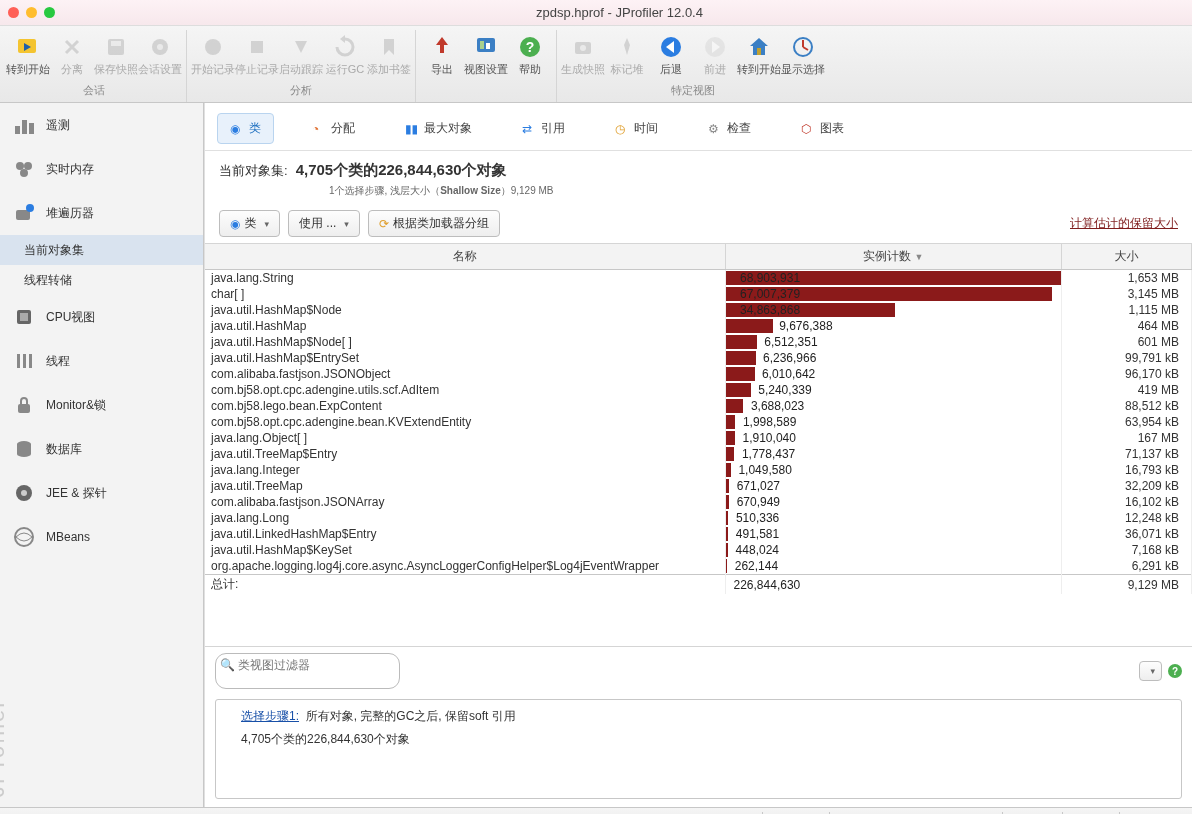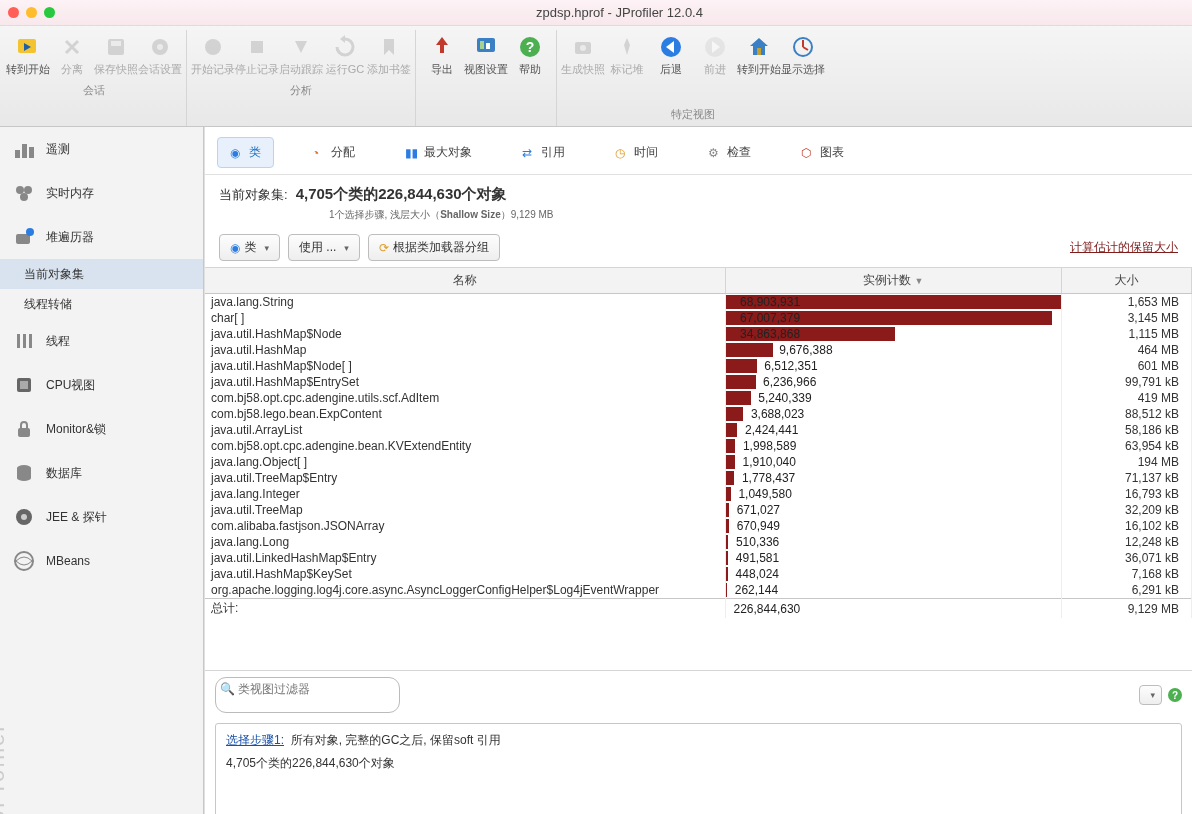--- a/index.html
+++ b/index.html
@@ -5,21 +5,21 @@
 * { box-sizing: border-box; margin: 0; padding: 0; }
 body { font-family: -apple-system, "Helvetica Neue", Arial, sans-serif; font-size: 12px; background: #ececec; color: #333; width: 1192px; height: 814px; overflow: hidden; }
 .titlebar { background: linear-gradient(#fdf2f5,#f7e8ec); height: 26px; display: flex; align-items: center; padding: 0 8px; border-bottom: 1px solid #ddd; }
 .traffic { display: flex; gap: 7px; }
 .dot { width: 11px; height: 11px; border-radius: 50%; }
 .dot.r{background:#ff5f57}.dot.y{background:#ffbd2e}.dot.g{background:#28c940}
 .titlebar .title { flex:1; text-align:center; font-size:13px; color:#444; }
 .toolbar { background: linear-gradient(#f5f5f5,#e8e8e8); border-bottom:1px solid #c7c7c7; padding: 4px 2px 0 2px; }
 .tb-row { display:flex; }
 .tb-group { display:flex; flex-direction:column; align-items:center; padding: 0 4px; border-right:1px solid #d5d5d5;}
-.tb-group:last-child{border-right:none;gap:24px;}
+.tb-group:last-child{border-right:none;}
 .tb-items{display:flex;}
 .tb-item { display:flex; flex-direction:column; align-items:center; width:44px; padding:4px 0; cursor:pointer;}
 .tb-item .ico{width:26px;height:26px;display:flex;align-items:center;justify-content:center;}
 .tb-item .lbl{font-size:11px;color:#555;margin-top:2px;}
 .tb-item.dim .ico{opacity:.35}
 .tb-item.dim .lbl{color:#aaa}
 .tb-group .grp-label{font-size:11px;color:#888;padding:2px 0 4px 0;}
 .main { display:flex; height: 704px; }
 .sidebar { width:204px; background:#f3f3f3; border-right:1px solid #c7c7c7; position:relative;}
 .sb-item{display:flex;align-items:center;height:44px;padding:0 12px;cursor:pointer;gap:10px;}
@@ -46,21 +46,21 @@
 td.name{color:#333;}
 td.count{position:relative;padding-left:4px;}
 .bar{position:absolute;left:0;top:1px;bottom:1px;background:#8b1a1a;}
 .bartxt{position:relative;color:#222;padding-left:4px;}
 td.size{text-align:right;padding-right:12px;}
 tr.total td{border-top:1px solid #c7c7c7;font-weight:normal;}
 .filter-row{display:flex;align-items:center;padding:6px 10px;gap:6px;}
 .filter-row input{flex:1;border:1px solid #bbb;border-radius:11px;padding:4px 6px 16px 22px;font-size:12px;}
 .filter-wrap{flex:1;position:relative;}
 .filter-wrap .mag{position:absolute;left:5px;top:5px;color:#888;font-size:12px;}
-.step-box{margin:4px 10px 8px 10px;border:1px solid #c7c7c7;border-radius:3px;padding:8px 10px;font-size:12px;min-height:100px;}
+.step-box{margin:4px 10px 8px 10px;border:1px solid #c7c7c7;border-radius:3px;padding:8px 25px;font-size:12px;min-height:100px;}
 .step-box .step-link{color:#1850a8;text-decoration:underline;}
 .statusbar{height:24px;background:linear-gradient(#f5f5f5,#e8e8e8);border-top:1px solid #c7c7c7;display:flex;align-items:center;font-size:11px;color:#555;padding:0 10px;gap:14px;}
 .statusbar .sep{width:1px;height:16px;background:#c7c7c7;}
 .statusbar .push{margin-left:auto;}
 .dd::after{content:"▾";font-size:9px;margin-left:4px;color:#666;}
 .help-circle{width:14px;height:14px;border-radius:50%;background:#4caf50;color:#fff;display:inline-flex;align-items:center;justify-content:center;font-size:10px;font-weight:bold;}
 </style>
 </head>
 <body>
 
@@ -285,35 +285,35 @@
               <circle cx="17" cy="6" r="4" fill="#2b7de1"></circle>
             </svg>
           </span>
           <span>堆遍历器</span>
         </div>
         <div class="sb-sub active">当前对象集</div>
         <div class="sb-sub">线程转储</div>
         <div class="sb-item">
           <span class="sb-ico">
             <svg width="22" height="22">
+              <rect x="4" y="4" width="14" height="14" fill="#666" rx="2"></rect>
+              <rect x="7" y="7" width="8" height="8" fill="#aaa"></rect>
+            </svg>
+          </span>
+          <span>CPU视图</span>
+        </div>
+        <div class="sb-item">
+          <span class="sb-ico">
+            <svg width="22" height="22">
               <rect x="4" y="4" width="3" height="14" fill="#888"></rect>
               <rect x="10" y="4" width="3" height="14" fill="#888"></rect>
               <rect x="16" y="4" width="3" height="14" fill="#888"></rect>
             </svg>
           </span>
           <span>线程</span>
-        </div>
-        <div class="sb-item">
-          <span class="sb-ico">
-            <svg width="22" height="22">
-              <rect x="4" y="4" width="14" height="14" fill="#666" rx="2"></rect>
-              <rect x="7" y="7" width="8" height="8" fill="#aaa"></rect>
-            </svg>
-          </span>
-          <span>CPU视图</span>
         </div>
         <div class="sb-item">
           <span class="sb-ico">
             <svg width="22" height="22">
               <rect x="5" y="10" width="12" height="9" fill="#888" rx="2"></rect>
               <path d="M8 10 V7 a3 3 0 0 1 6 0 V10" fill="none" stroke="#888" stroke-width="2"></path>
             </svg>
           </span>
           <span>Monitor&amp;锁</span>
         </div>
@@ -446,43 +446,43 @@
               <td class="name">java.util.HashMap$Node[ ]</td>
               <td class="count"><div class="bar" style="width:9.45%"></div><span class="bartxt" style="margin-left:9.45%">6,512,351</span></td>
               <td class="size">601 MB</td>
             </tr>
             <tr>
               <td class="name">java.util.HashMap$EntrySet</td>
               <td class="count"><div class="bar" style="width:9.05%"></div><span class="bartxt" style="margin-left:9.05%">6,236,966</span></td>
               <td class="size">99,791 kB</td>
             </tr>
             <tr>
+              <td class="name">com.alibaba.fastjson.JSONObject</td>
+              <td class="count"><div class="bar" style="width:8.72%"></div><span class="bartxt" style="margin-left:8.72%">6,010,642</span></td>
+              <td class="size">96,170 kB</td>
+            </tr>
+            <tr>
               <td class="name">com.bj58.opt.cpc.adengine.utils.scf.AdItem</td>
               <td class="count"><div class="bar" style="width:7.61%"></div><span class="bartxt" style="margin-left:7.61%">5,240,339</span></td>
               <td class="size">419 MB</td>
             </tr>
             <tr>
               <td class="name">com.bj58.lego.bean.ExpContent</td>
               <td class="count"><div class="bar" style="width:5.35%"></div><span class="bartxt" style="margin-left:5.35%">3,688,023</span></td>
               <td class="size">88,512 kB</td>
             </tr>
             <tr>
-              <td class="name">java.util.ArrayList</td>
-              <td class="count"><div class="bar" style="width:3.52%"></div><span class="bartxt" style="margin-left:3.52%">2,424,441</span></td>
-              <td class="size">58,186 kB</td>
-            </tr>
-            <tr>
               <td class="name">com.bj58.opt.cpc.adengine.bean.KVExtendEntity</td>
               <td class="count"><div class="bar" style="width:2.90%"></div><span class="bartxt" style="margin-left:2.90%">1,998,589</span></td>
               <td class="size">63,954 kB</td>
             </tr>
             <tr>
               <td class="name">java.lang.Object[ ]</td>
               <td class="count"><div class="bar" style="width:2.77%"></div><span class="bartxt" style="margin-left:2.77%">1,910,040</span></td>
-              <td class="size">194 MB</td>
+              <td class="size">167 MB</td>
             </tr>
             <tr>
               <td class="name">java.util.TreeMap$Entry</td>
               <td class="count"><div class="bar" style="width:2.58%"></div><span class="bartxt" style="margin-left:2.58%">1,778,437</span></td>
               <td class="size">71,137 kB</td>
             </tr>
             <tr>
               <td class="name">java.lang.Integer</td>
               <td class="count"><div class="bar" style="width:1.52%"></div><span class="bartxt" style="margin-left:1.52%">1,049,580</span></td>
               <td class="size">16,793 kB</td>

